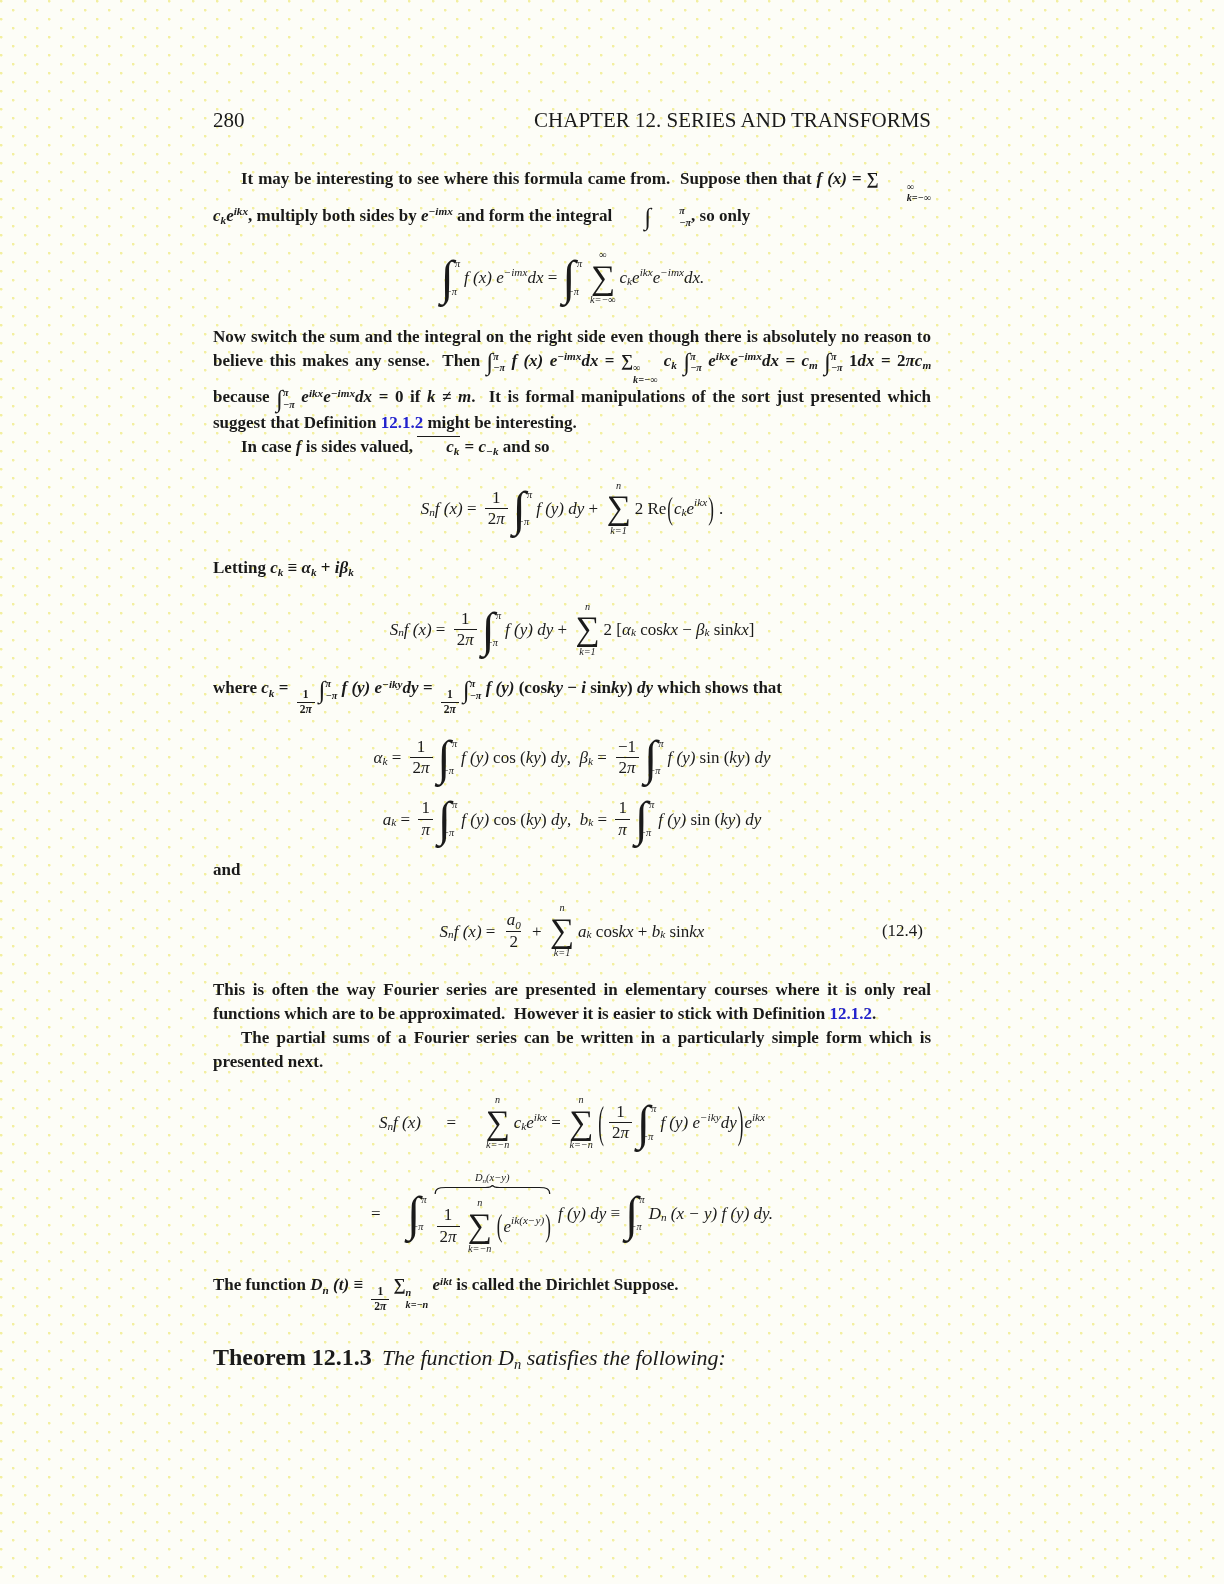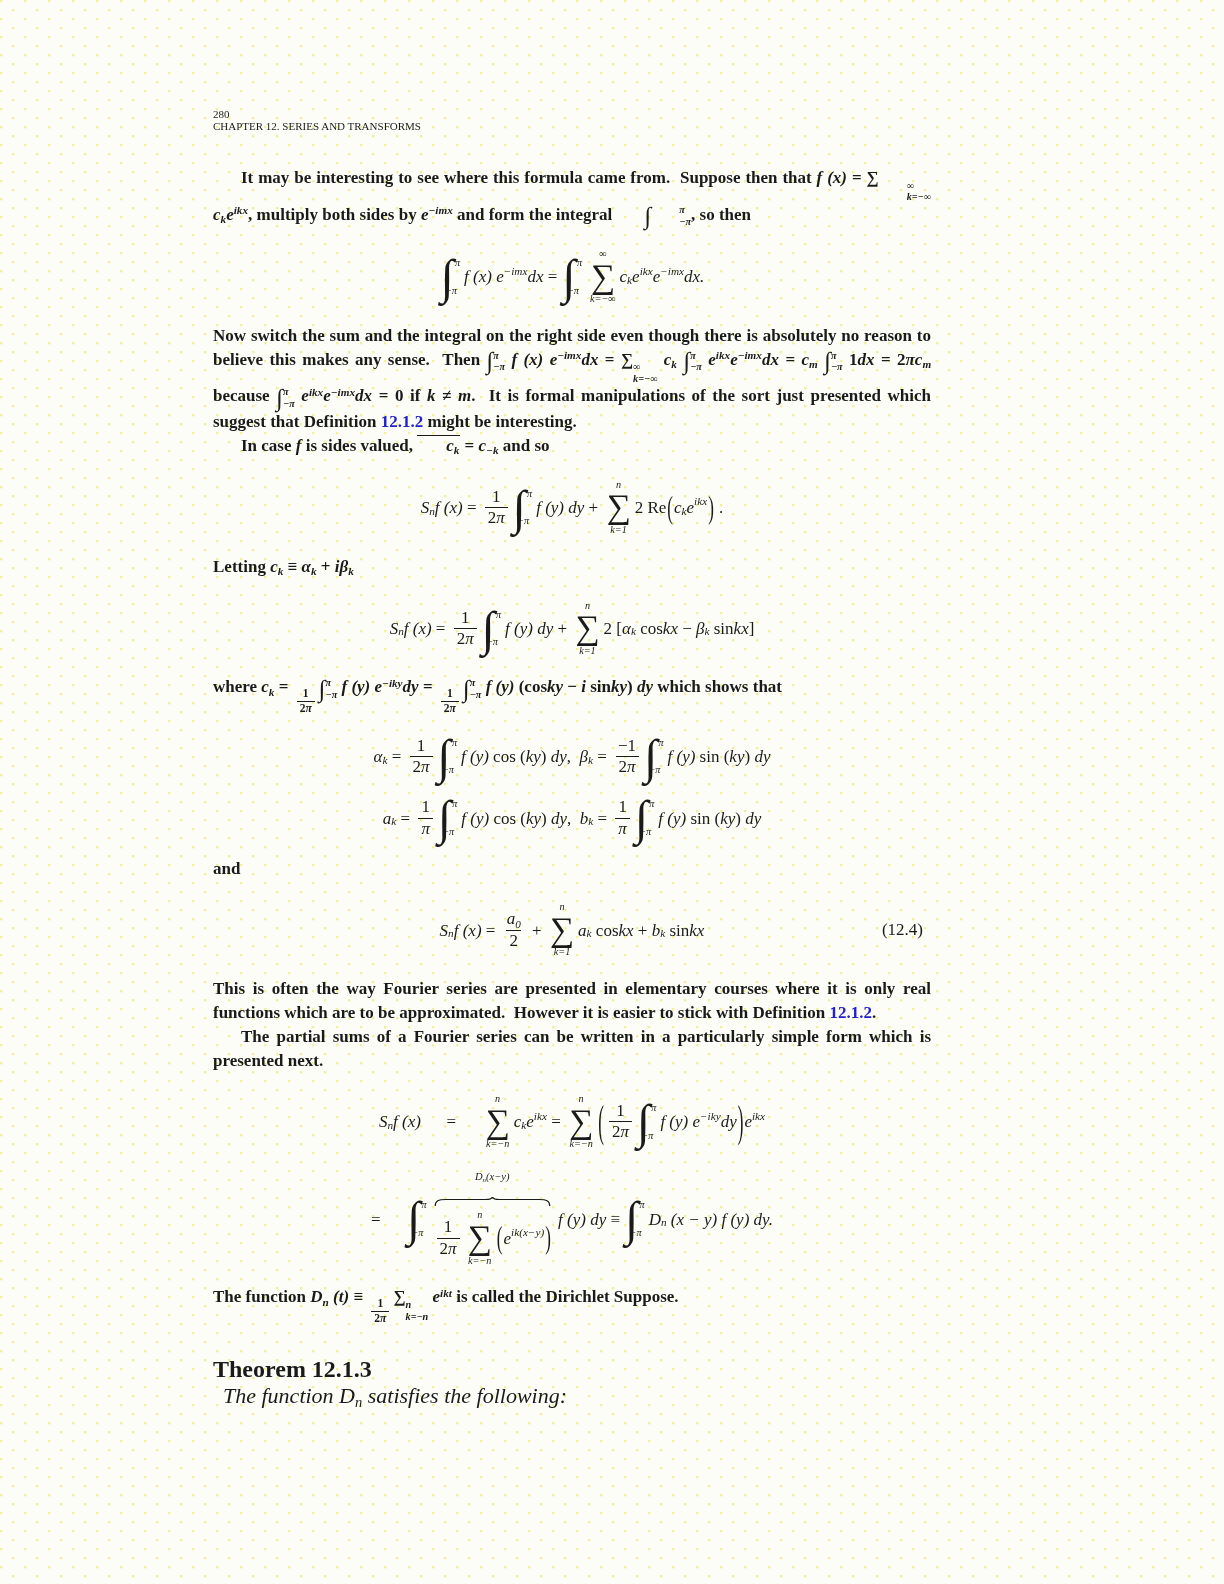--- a/index.html
+++ b/index.html
@@ -8,21 +8,21 @@
     color:#1a1a1a;
     font-family:"Liberation Serif","DejaVu Serif",serif;
     background-color:#fdfdf7;
     background-image:
       radial-gradient(circle at 1.2px 1.2px, #f3efa0 1px, rgba(255,255,255,0) 1.7px),
       radial-gradient(circle at 1.2px 1.2px, #f3efa0 1px, rgba(255,255,255,0) 1.7px);
     background-size:24px 18px;
     background-position:0 0, 12px 9px;
   }
   .content{position:absolute; left:213px; top:108px; width:718px;}
-  .pagehead{display:flex; justify-content:space-between; font-size:11px; margin-bottom:34px;flex-direction:column;}
+  .pagehead{display:flex; justify-content:space-between; font-size:21px; margin-bottom:34px;}
   .para{font-size:17px; line-height:24px; text-align:justify;font-weight:bold;}
   .para.indent{text-indent:28px;}
   .eqwrap{position:relative; margin:20px 0 18px;}
   .eq{display:flex; align-items:center; justify-content:center; font-size:17px; line-height:1; flex-wrap:nowrap;}
   .eqnum{position:absolute; right:8px; top:50%; transform:translateY(-50%); font-size:17px;}
   .i{font-style:italic;}
   .lnk{color:#2222cc; cursor:pointer;}
   .sp-up{font-size:66%; position:relative; top:-0.5em; font-style:italic;}
   .sp-dn{font-size:66%; position:relative; top:0.33em; font-style:italic;}
   .sp{display:inline-block;}
@@ -41,24 +41,24 @@
   .iint{display:inline-flex; align-items:center; vertical-align:middle;}
   .iint .iisym{font-size:145%; line-height:1; font-style:normal; position:relative; top:0.03em;}
   .frac{display:inline-flex; flex-direction:column; align-items:center; line-height:1.2;
       margin:0 4px; text-align:center; vertical-align:-0.55em;}
   .frac .fn{padding:0 3px;}
   .frac .fd{border-top:1px solid #1a1a1a; padding:0 3px;}
   .frac.fs{font-size:68%; vertical-align:-0.4em;}
   .bigd{display:inline-block; line-height:1; margin:0 1px; font-style:normal;}
   .ovl{display:inline-block; border-top:1.2px solid #1a1a1a; padding:1px 1px 0; line-height:1.1;}
   .ob{display:inline-flex; flex-direction:column; align-items:center; margin:0 2px;}
-  .ob .oblbl{font-size:62%; font-style:italic; margin-bottom:15px; line-height:1.1;}
+  .ob .oblbl{font-size:62%; font-style:italic; margin-bottom:2px; line-height:1.1;}
   .ob .obbrace{width:98%; height:9px; margin-bottom:3px;}
   .ob .obrow{display:flex; align-items:center;}
-  .thm{margin-top:30px; display:flex; align-items:flex-start;flex-direction:column;}
+  .thm{margin-top:30px; display:flex; align-items:flex-end;}
   .thmhead{font-weight:bold; font-size:24px; white-space:nowrap;}
   .thmbody{font-style:italic; font-size:22px; margin-left:10px;}
 </style>
 </head>
 <body>
 
 <div class="page">
   <div class="content">
     <div class="pagehead">
       <span>280</span>
@@ -67,21 +67,21 @@
     <div id="blocks">
         <div class="para indent"><span>It may be interesting to see where this formula came from.&nbsp; Suppose then that </span><span class="i">f (x) </span><span>= </span><span>∑</span><span class="ss">
             <span>∞</span>
             <span>k=−∞</span>
           </span><span class="i"> c</span><span class="sp-dn">k</span><span class="i">e</span><span class="sp-up">ikx</span><span>, multiply both sides by </span><span class="i">e</span><span class="sp-up">−imx</span><span> and form the integral </span><span class="iint">
             <span class="iisym">∫</span>
             <span class="ss">
               <span>π</span>
               <span>−π</span>
             </span>
-          </span><span>, so then</span></div>
+          </span><span>, so only</span></div>
         <div class="eqwrap">
           <div class="eq">
             <span class="int">
               <span class="isym">∫</span>
               <span class="ilims">
                 <span class="lt">π</span>
                 <span class="lb">−π</span>
               </span>
             </span>
             <span class="i">f (x) e</span>

